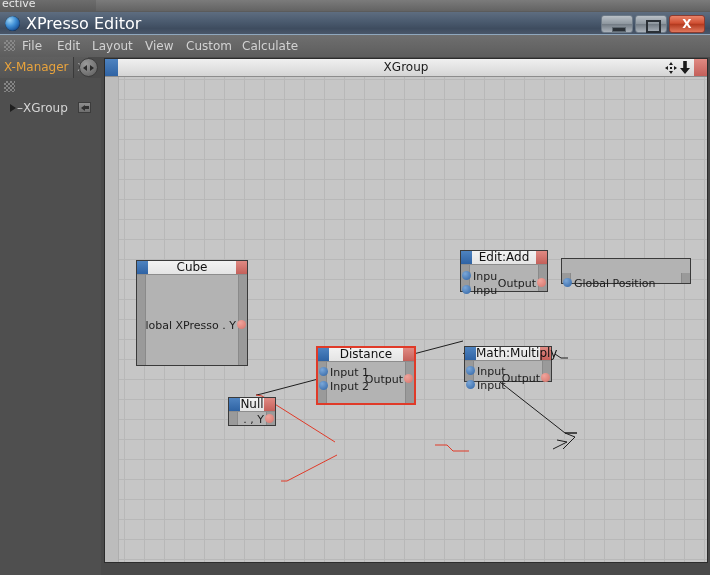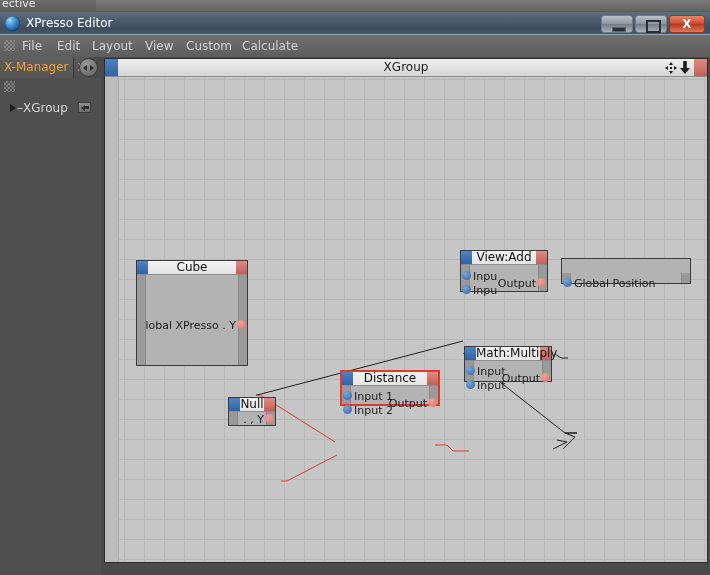--- a/index.html
+++ b/index.html
@@ -18,21 +18,21 @@
             background:linear-gradient(180deg,#7b7b7b 0%,#636363 100%);}
 
   
   .titlebar{position:absolute;left:0;top:12px;width:710px;height:23px;
             background:linear-gradient(180deg,#5b6a7c 0%,#47soft 0%,#47566a 35%,#3d4b5d 70%,#475668 100%);
             background:linear-gradient(180deg,#5e6d80 0%,#4a5a6e 45%,#3e4c5f 75%,#4a5769 100%);
             border-bottom:1px solid #8fa7bd;box-sizing:border-box;}
   .tb-icon{position:absolute;left:5px;top:4px;width:15px;height:15px;border-radius:50%;
            background:radial-gradient(circle at 32% 28%, #9fd4f5 0%, #3f8fd6 40%, #0d3f86 85%);
            box-shadow:0 0 1px #000 inset;}
-  .tb-title{position:absolute;left:26px;top:3px;font-size:12px;color:#ffffff;line-height:17px;}
+  .tb-title{position:absolute;left:26px;top:3px;font-size:16px;color:#ffffff;line-height:17px;}
   .wbtn{position:absolute;top:3px;height:18px;border:1px solid #6d7a87;border-radius:3px;box-sizing:border-box;}
   .wbtn-min{left:601px;width:32px;background:linear-gradient(180deg,#b9c0c7 0%,#8e979f 48%,#737c85 52%,#aab2ba 100%);}
   .wbtn-max{left:635px;width:32px;background:linear-gradient(180deg,#b9c0c7 0%,#8e979f 48%,#737c85 52%,#aab2ba 100%);}
   .wbtn-close{left:669px;width:36px;border-color:#8a3b30;
      background:linear-gradient(180deg,#e8836a 0%,#d04f32 45%,#b33a1f 52%,#e0775c 100%);}
   .wbtn span{position:absolute;left:0;right:0;top:0;bottom:0;display:flex;align-items:center;
              justify-content:center;font-size:11px;color:#22282e;font-weight:bold;}
   .wbtn-close span{color:#fff;font-size:12px;}
   .min-glyph{position:absolute;left:10px;top:11px;width:12px;height:3px;background:#2a3036;border:1px solid #5e6870;}
   .max-glyph{position:absolute;left:10px;top:4px;width:11px;height:9px;border:2px solid #2a3036;}
@@ -232,42 +232,42 @@
                 <div class="col-in"></div>
                 <div class="col-out"></div>
                 <div class="port out" style="top: 45px;"></div>
                 <div class="plabel right" style="right: 11px; top: 44px;">lobal XPresso . Y</div>
               </div>
             </div>
             <div class="node" style="left: 355px; top: 173px; width: 88px; height: 42px;">
               <div class="node-head">
                 <div class="hblue"></div>
                 <div class="hred"></div>
-                <div class="node-title">View:Add</div>
+                <div class="node-title">Edit:Add</div>
               </div>
               <div class="node-body">
                 <div class="col-in"></div>
                 <div class="col-out"></div>
                 <div class="port in" style="top: 6px;"></div>
                 <div class="plabel" style="left: 12px; top: 5px;">Inpu</div>
                 <div class="port in" style="top: 20px;"></div>
                 <div class="plabel" style="left: 12px; top: 19px;">Inpu</div>
                 <div class="port out" style="top: 13px;"></div>
                 <div class="plabel right" style="right: 11px; top: 12px;">Output</div>
               </div>
             </div>
             <div class="node" style="left: 456px; top: 181px; width: 130px; height: 26px;">
               <div class="node-body">
                 <div class="col-in"></div>
                 <div class="col-out"></div>
                 <div class="port in" style="top: 5px;"></div>
                 <div class="plabel" style="left: 12px; top: 4px;">Global Position</div>
               </div>
             </div>
-            <div class="node sel" style="left: 235px; top: 269px; width: 100px; height: 36px; margin-top: 24px;">
+            <div class="node sel" style="left: 211px; top: 269px; width: 100px; height: 59px;">
               <div class="node-head">
                 <div class="hblue"></div>
                 <div class="hred"></div>
                 <div class="node-title">Distance</div>
               </div>
               <div class="node-body">
                 <div class="col-in"></div>
                 <div class="col-out"></div>
                 <div class="port in" style="top: 5px;"></div>
                 <div class="plabel" style="left: 12px; top: 4px;">Input 1</div>

